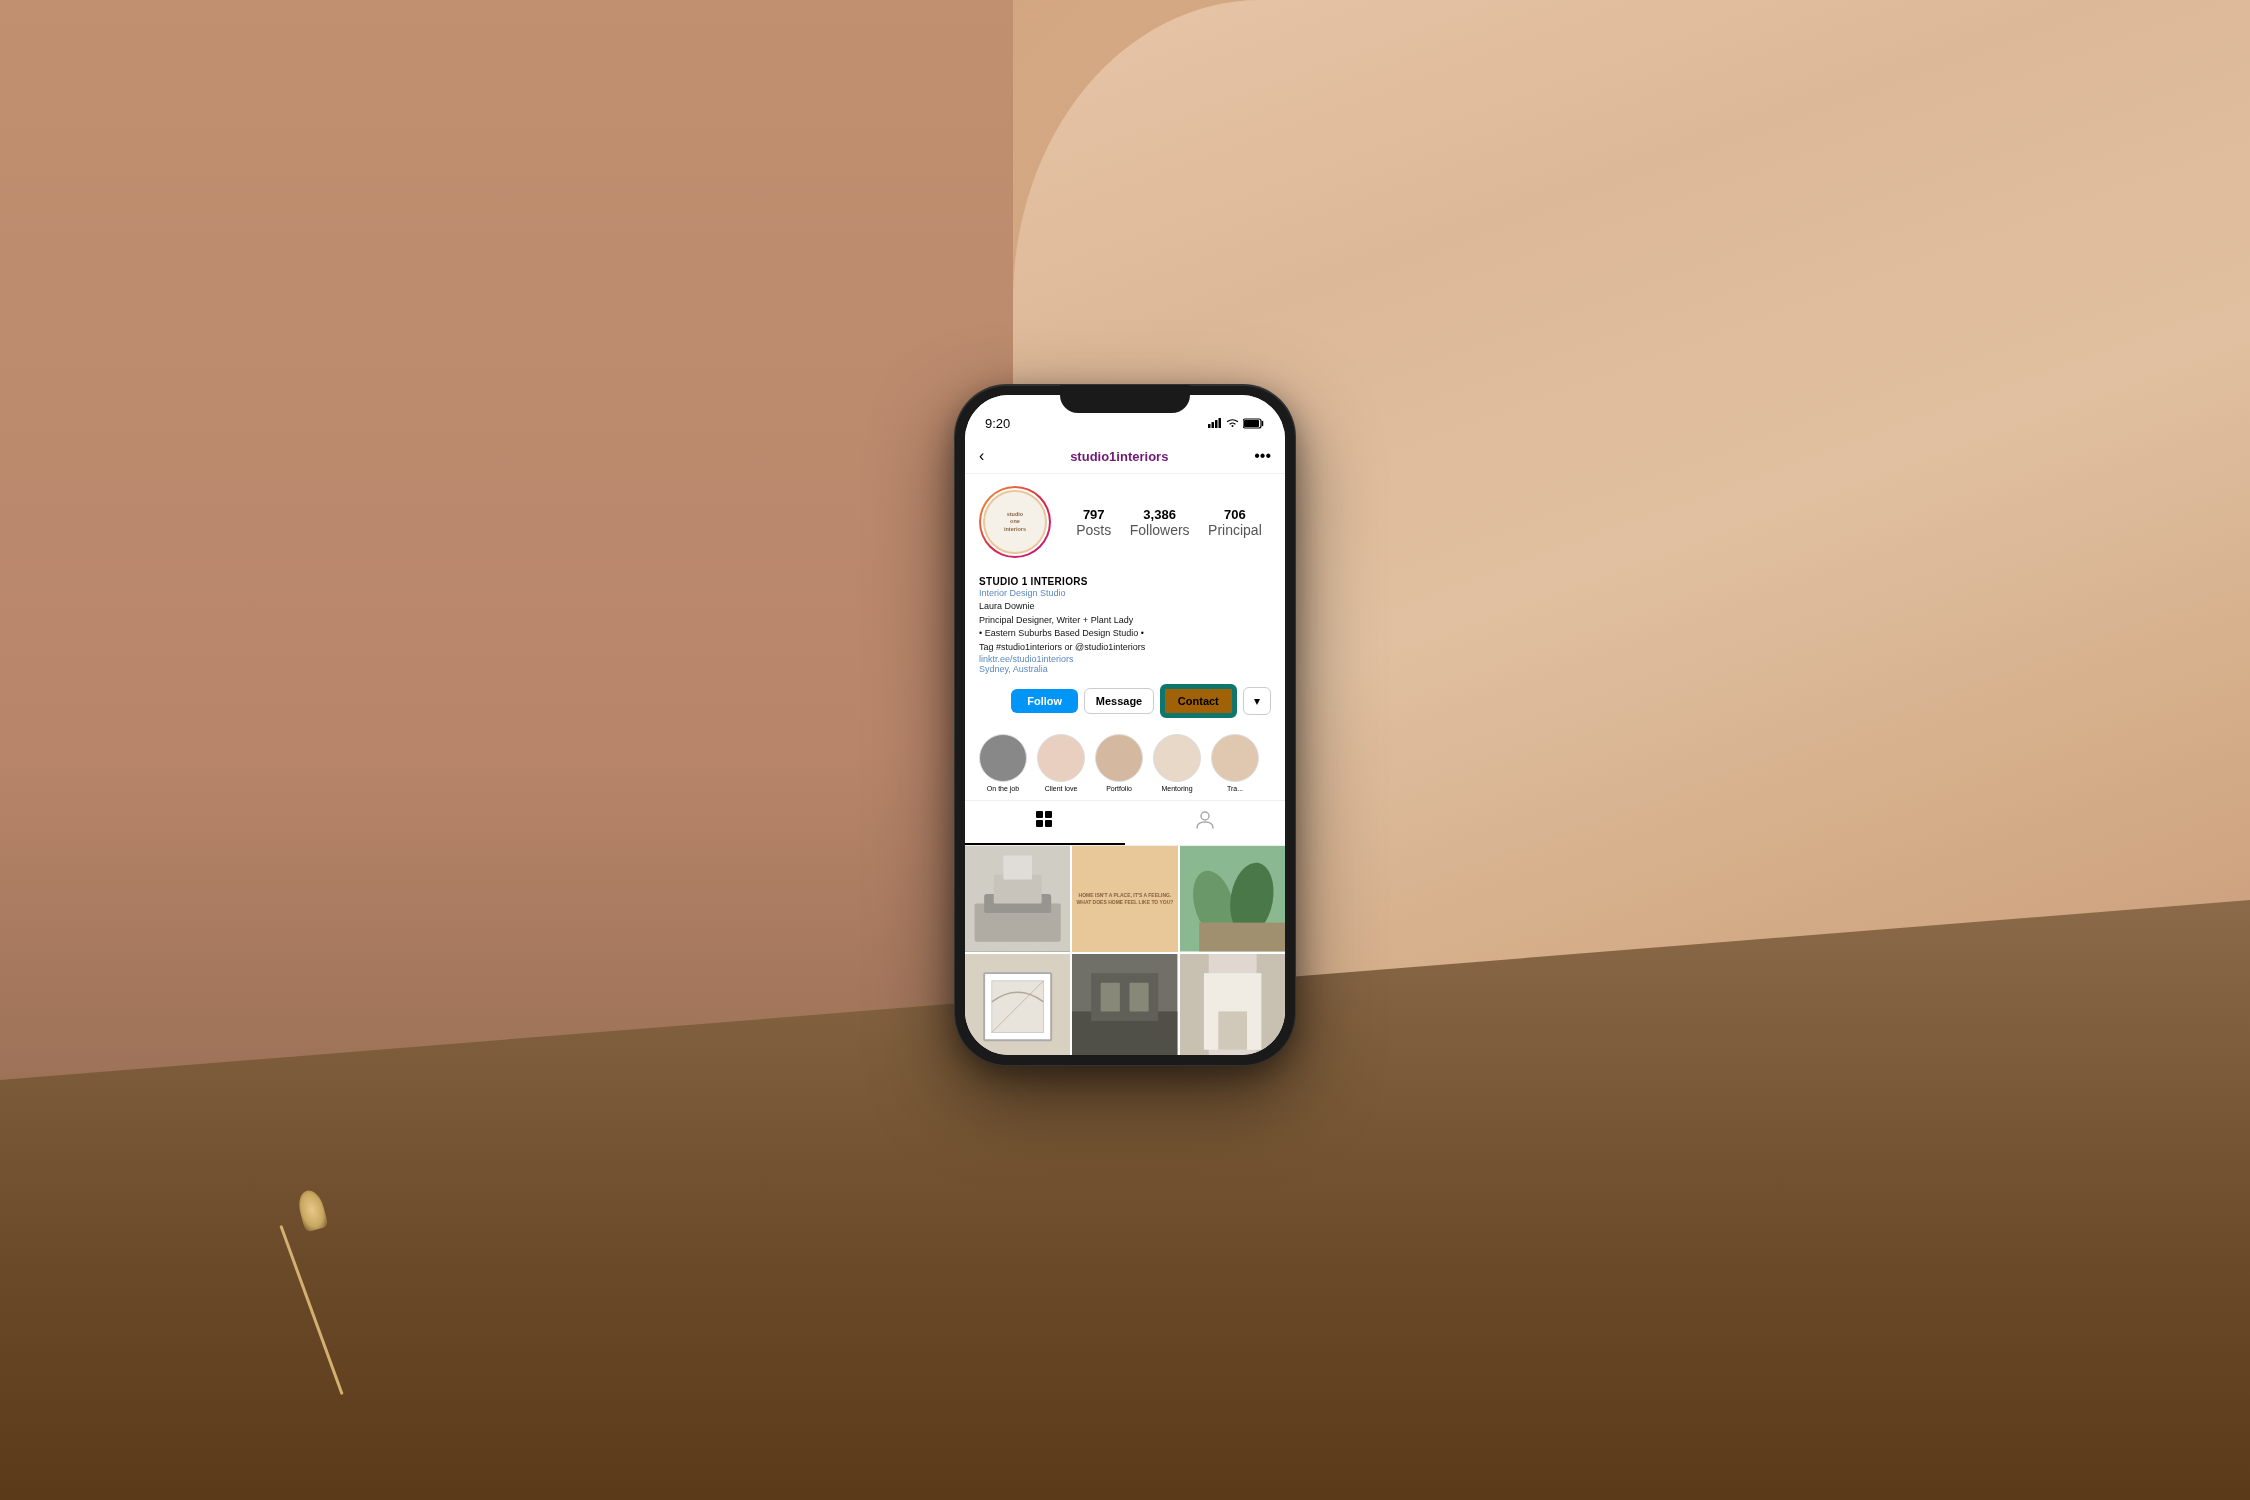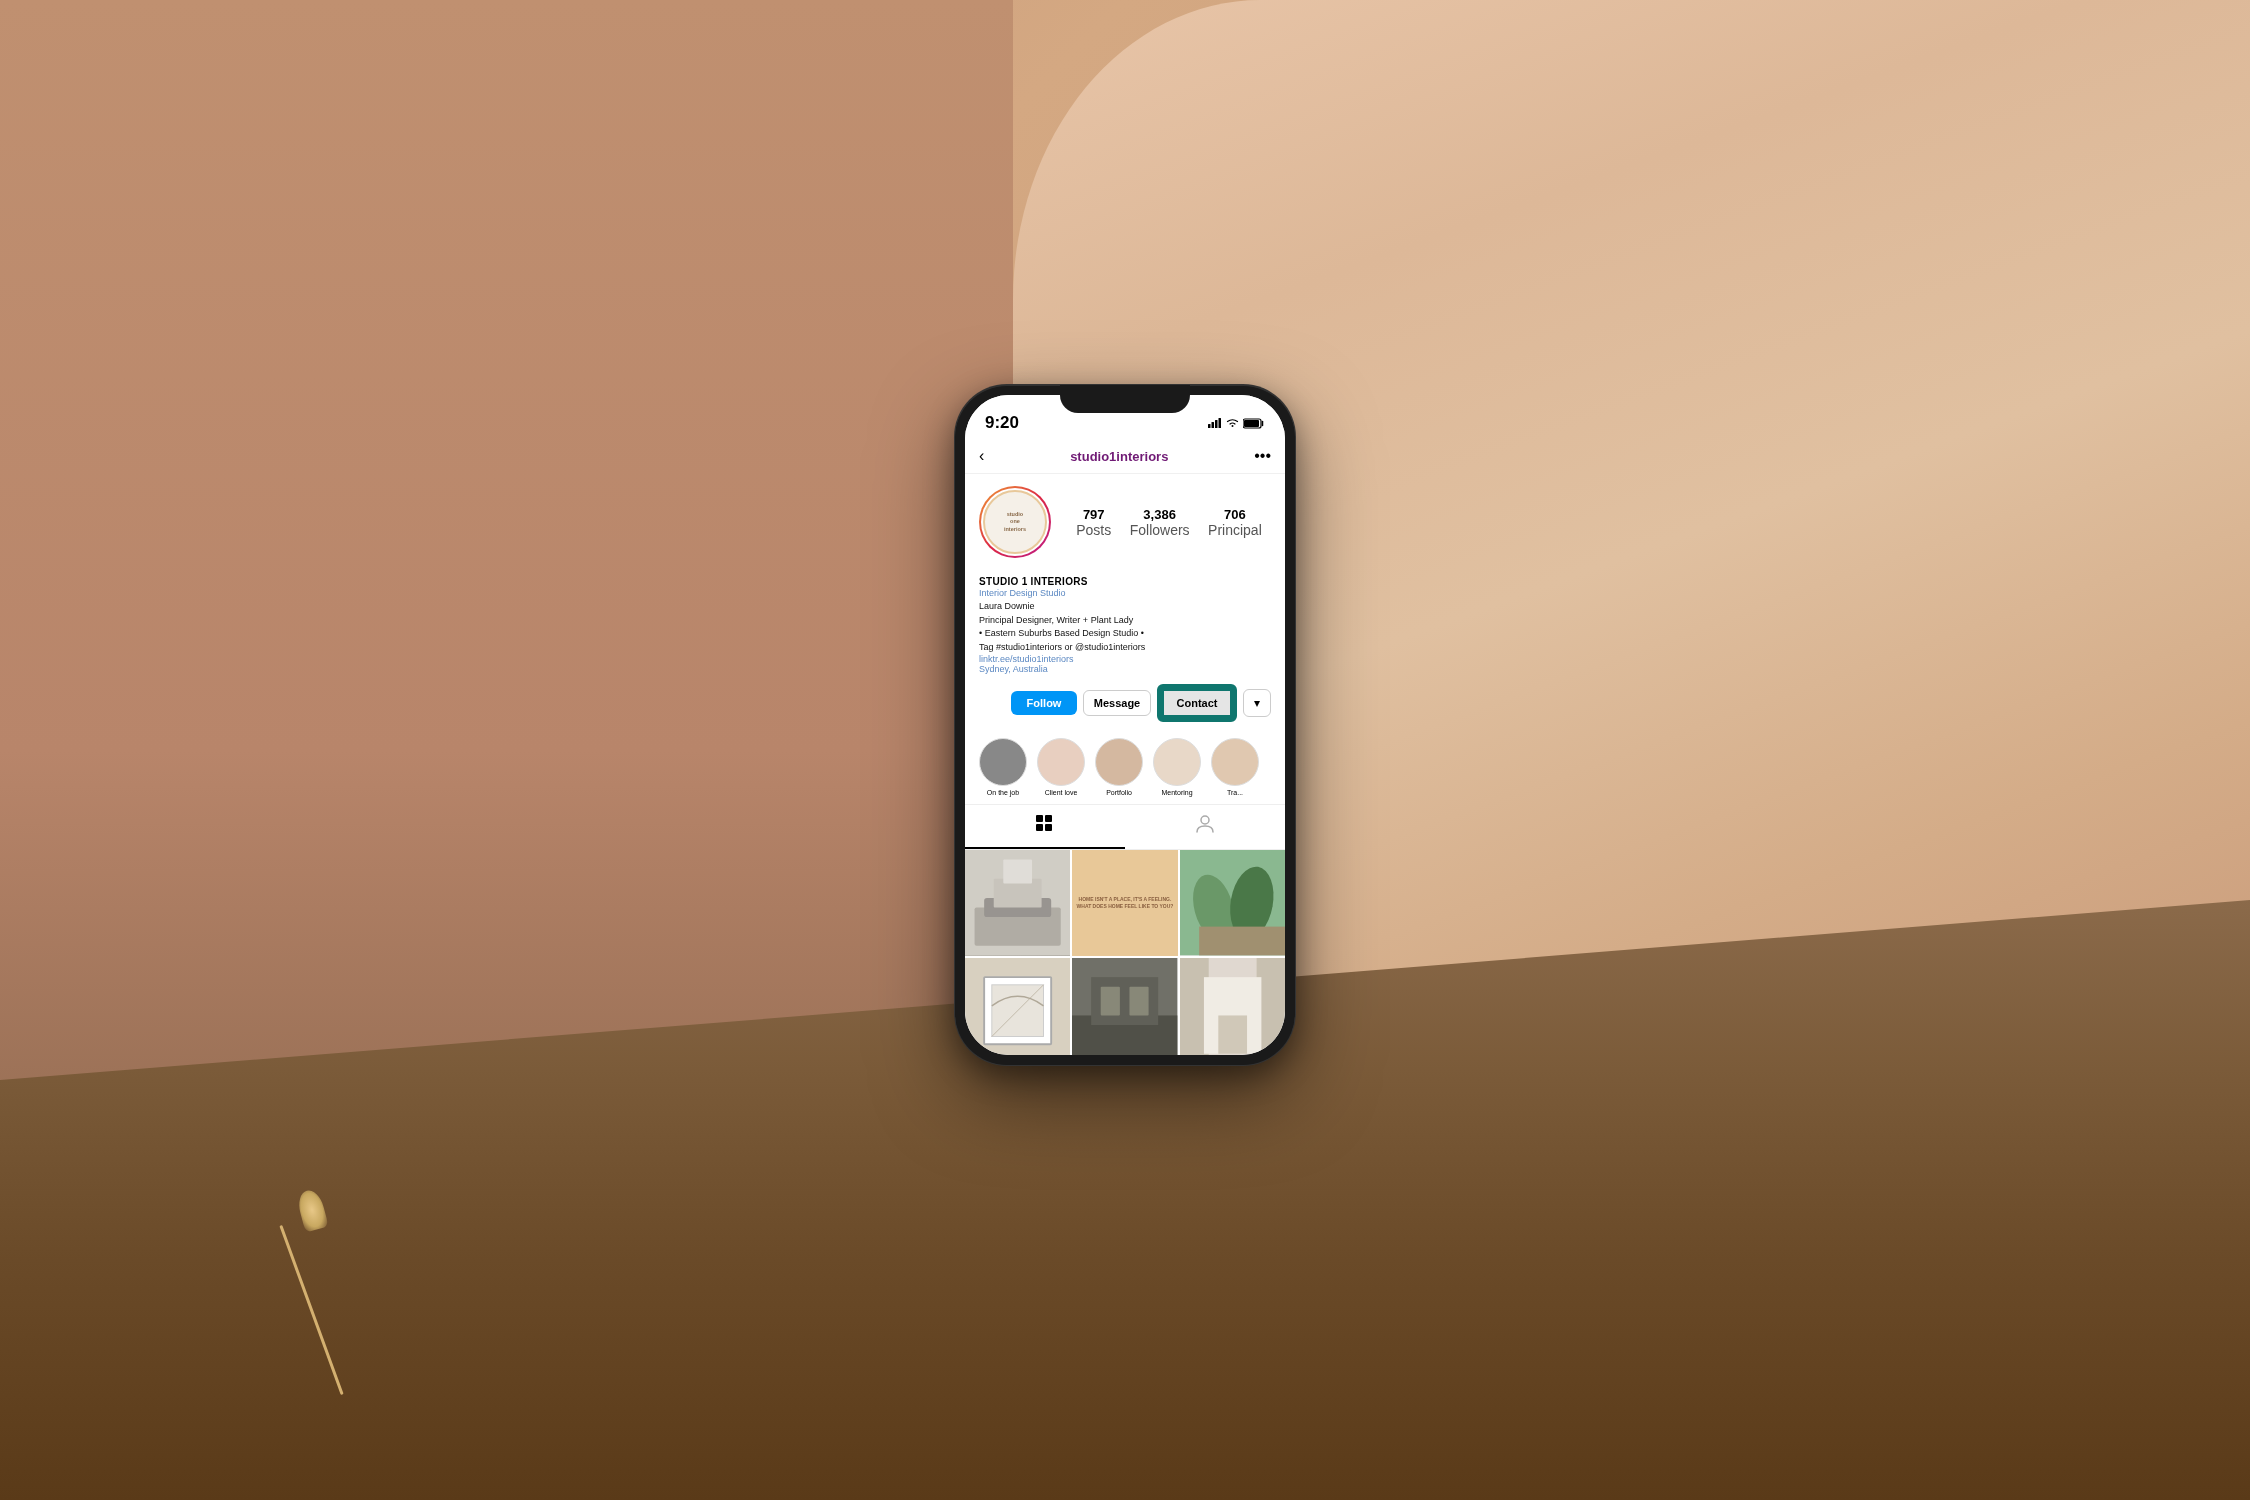--- a/index.html
+++ b/index.html
@@ -86,22 +86,22 @@
       height: 44px;
       background: #fff;
       display: flex;
       align-items: center;
       justify-content: space-between;
       padding: 0 20px;
       padding-top: 12px;
     }
 
     .status-time {
-      font-size: 17px;
-      font-weight: 700;
+      font-size: 13px;
+      font-weight: 400;
       color: #000;
     }
 
     .status-icons {
       display: flex;
       align-items: center;
       gap: 4px;
     }
 
     .notch {
@@ -293,23 +293,23 @@
       border: 1px solid #ccc;
       border-radius: 6px;
       padding: 6px 0;
       font-size: 11px;
       font-weight: 600;
       cursor: pointer;
     }
 
     .btn-contact {
       flex: 1;
-      background: #e5e5e5;
-      color: #000;
-      border: 7px solid #0f766e;
+      background: #a16207;
+      color: #000;
+      border: 5px solid #0f766e;
       border-radius: 6px;
       padding: 6px 0;
       font-size: 11px;
       font-weight: 600;
       cursor: pointer;
     }
 
     .btn-more {
       width: 28px;
       height: 28px;

